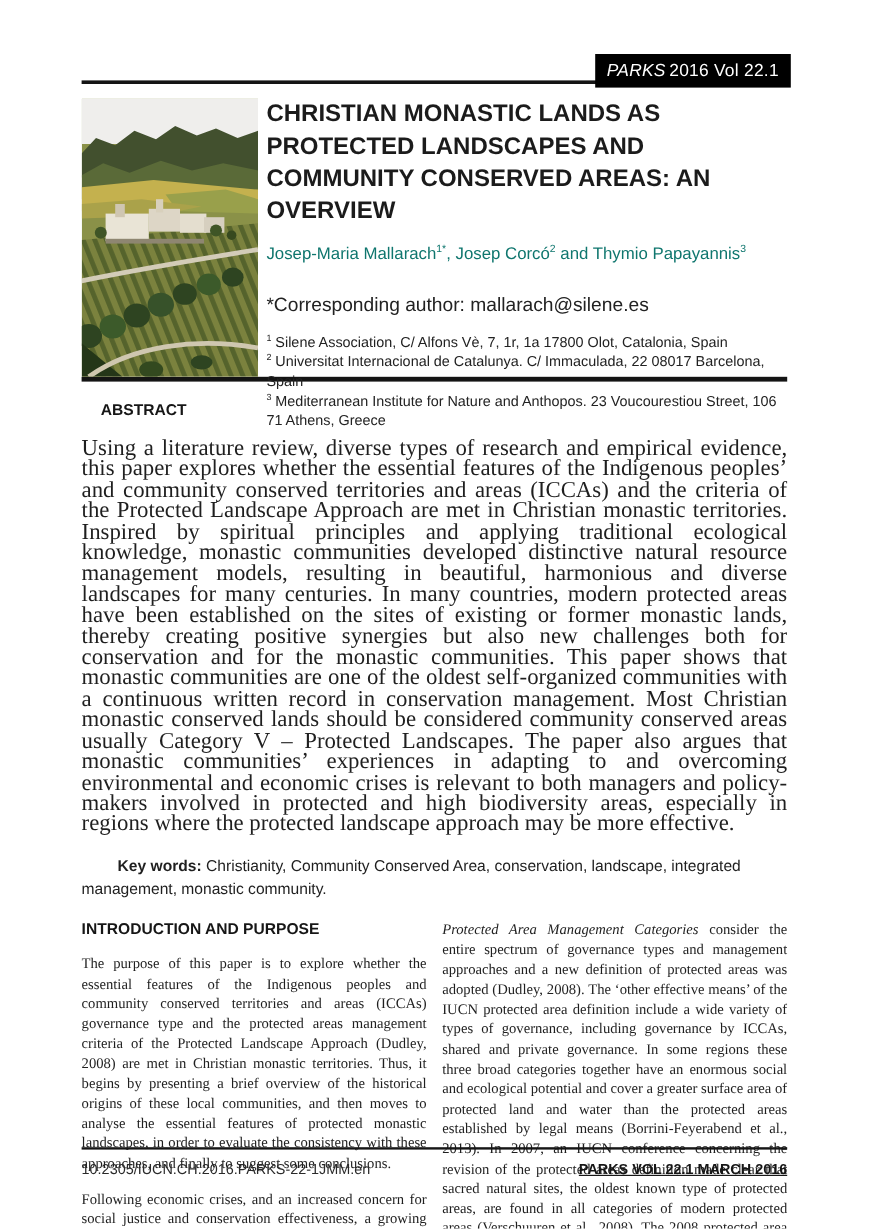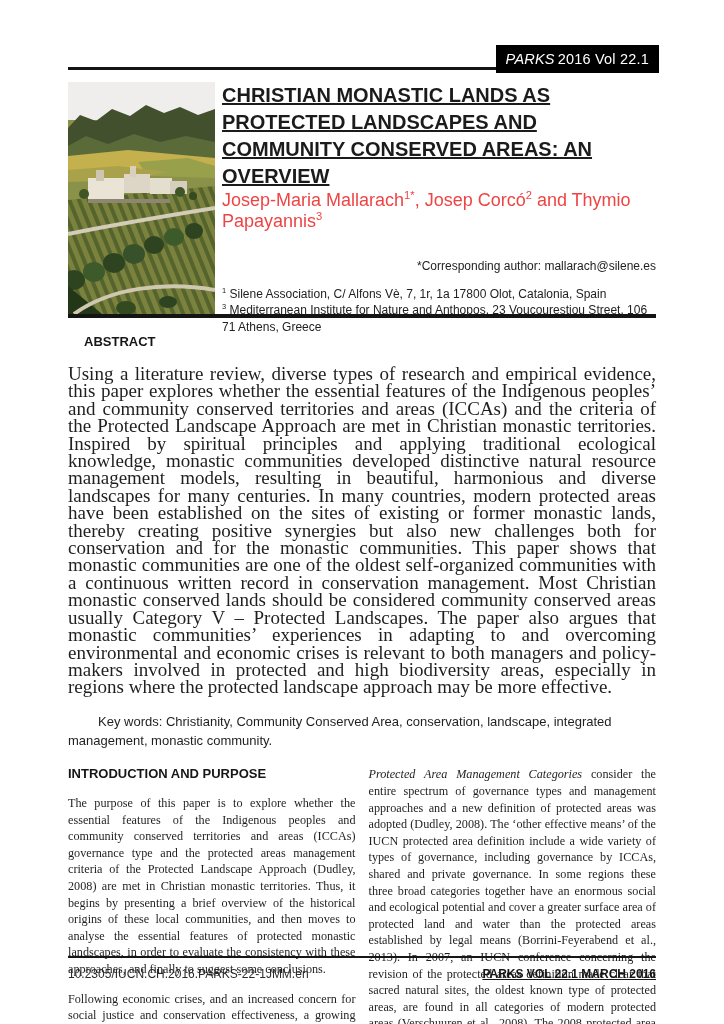--- a/index.html
+++ b/index.html
@@ -11,36 +11,36 @@
   .thin-rule{position:absolute;top:22px;left:0;right:131px;height:3px;background:#141414;}
   .vol-badge{position:absolute;top:0;right:-3px;background:#000000;color:#fff;font-size:14.5px;
              padding:7px 10px 6px;line-height:1;letter-spacing:.2px;}
   .vol-badge i{margin-right:3px;}
 
   
   .header-main{display:flex;gap:7px;height:232px;}
   .photo-wrap{width:147px;height:232px;flex:none;overflow:hidden;}
   .photo-wrap svg{display:block;width:147px;height:232px;}
   .header-text{flex:1;min-width:0;}
-  .title{font-size:20px;font-weight:bold;line-height:1.35;color:#1b1b1b;margin:0;text-decoration:underline;}
-  .authors{font-size:18px;color:#ef4444;}
+  .title{font-size:20px;font-weight:bold;line-height:1.35;color:#1b1b1b;margin:0;}
+  .authors{margin-top:13px;font-size:14px;color:#0f766e;}
   sup{font-size:.62em;line-height:0;}
-  .corresponding{margin-top:27px;font-size:12px;color:#222;text-align:right;}
+  .corresponding{margin-top:27px;font-size:16px;color:#222;}
   .affiliations{margin-top:13px;font-size:12px;line-height:1.36;color:#222;}
   .thick-rule{height:4px;background:#141414;}
 
   
   .sec-heading{font-size:13px;font-weight:bold;color:#161616;margin:16px;}
   .abstract{margin-top:12px;}
   .abstract-body{margin-top:3px;font-family:"Liberation Serif",serif;font-size:19px;line-height:17.4px;
                  text-align:justify;color:#1f1f1f;}
 
   
   .keywords{margin-top:17px;font-size:13px;line-height:1.45;color:#1f1f1f;}
-  .keywords b{font-weight:normal;padding-left:30px;}
+  .keywords b{font-weight:bold;padding-left:30px;}
 
   
   .columns{margin-top:16px;display:flex;gap:13px;height:296px;overflow:hidden;}
   .col{width:50%;font-family:"Liberation Serif",serif;font-size:12.2px;line-height:16.6px;
        text-align:justify;color:#1f1f1f;}
   .col .sec-heading{font-family:"Liberation Sans",sans-serif;margin:0 0 12px;}
   .col p{margin:0;}
   .col p + p{margin-top:13px;}
 
   
@@ -99,20 +99,21 @@
         <ellipse cx="58" cy="226" rx="10" ry="7" fill="#33491f"></ellipse>
         <ellipse cx="100" cy="220" rx="9" ry="6" fill="#2e4421"></ellipse>
       </svg>
     </div>
     <div class="header-text">
       <h1 class="title">CHRISTIAN MONASTIC LANDS AS PROTECTED LANDSCAPES AND COMMUNITY CONSERVED AREAS: AN OVERVIEW</h1>
       <div class="authors">Josep-Maria Mallarach<sup>1*</sup>, Josep Corcó<sup>2</sup> and Thymio Papayannis<sup>3</sup></div>
       <div class="corresponding">*Corresponding author: mallarach@silene.es</div>
       <div class="affiliations">
           <div><sup>1</sup> Silene Association, C/ Alfons Vè, 7, 1r, 1a  17800 Olot, Catalonia, Spain</div>
+          <div><sup>2</sup> Universitat Internacional de Catalunya. C/ Immaculada, 22  08017 Barcelona, Spain</div>
           <div><sup>3</sup> Mediterranean Institute for Nature and Anthopos. 23 Voucourestiou Street,  106 71 Athens, Greece</div>
         </div>
     </div>
   </div>
 
   <div class="thick-rule"></div>
 
   <div class="abstract">
     <h2 class="sec-heading">ABSTRACT</h2>
     <div class="abstract-body">Using a literature review, diverse types of research and empirical evidence, this paper explores whether the essential features of the Indigenous peoples’ and community conserved territories and areas (ICCAs) and the criteria of the Protected Landscape Approach are met in Christian monastic territories. Inspired by spiritual principles and applying traditional ecological knowledge, monastic communities developed distinctive natural resource management models, resulting in beautiful, harmonious and diverse landscapes for many centuries. In many countries, modern protected areas have been established on the sites of existing or former monastic lands, thereby creating positive synergies but also new challenges both for conservation and for the monastic communities. This paper shows that monastic communities are one of the oldest self-organized communities with a continuous written record in conservation management. Most Christian monastic conserved lands should be considered community conserved areas usually Category V – Protected Landscapes. The paper also argues that monastic communities’ experiences in adapting to and overcoming environmental and economic crises is relevant to both managers and policy-makers involved in protected and high biodiversity areas, especially in regions where the protected landscape approach may be more effective.</div>

